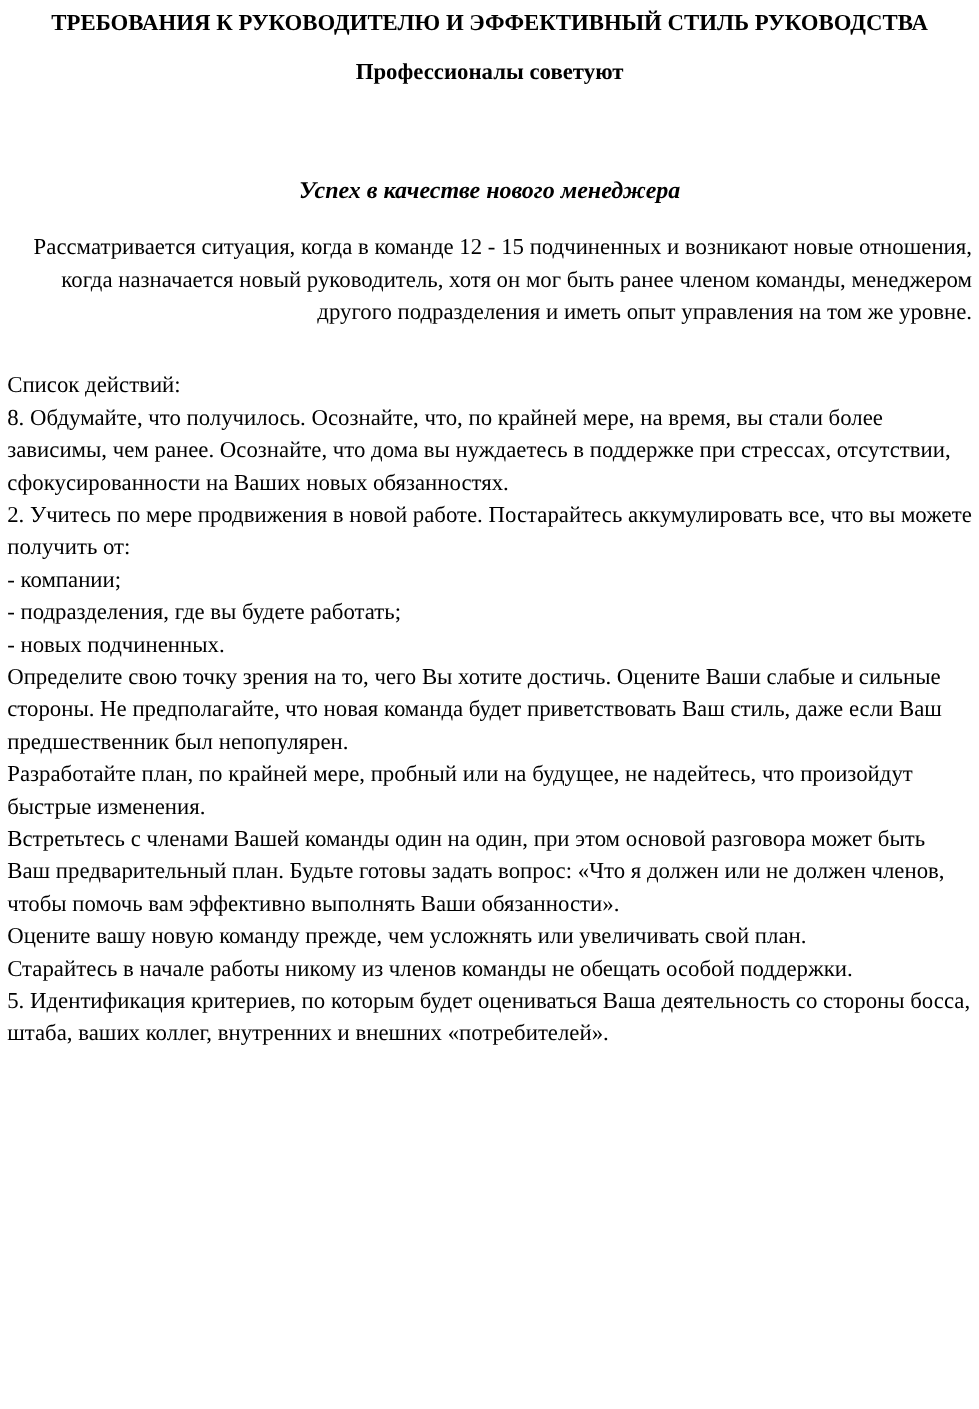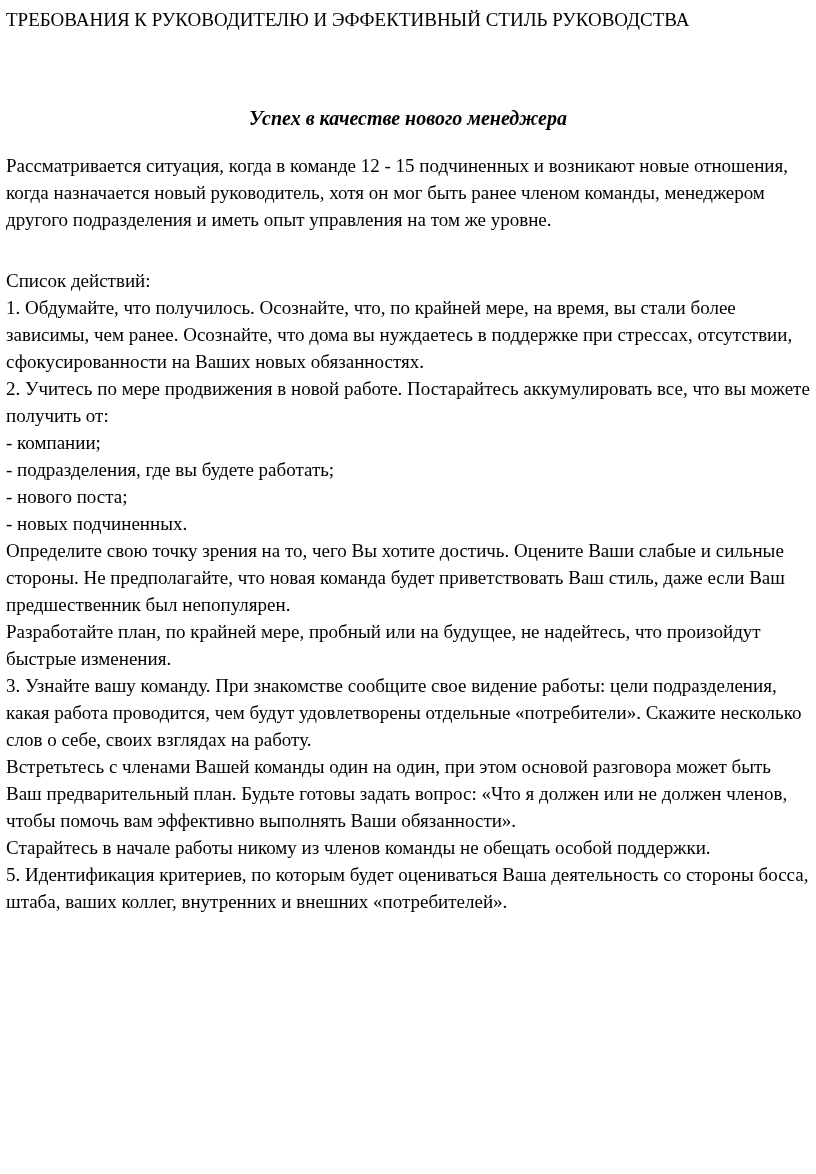--- a/index.html
+++ b/index.html
@@ -17,21 +17,22 @@
     color: #000000;
     font-family: "Liberation Serif", "DejaVu Serif", serif;
     font-size: 19px;
     line-height: 27px;
     padding: 4px 6px 0 6px;
     overflow: hidden;
     text-align: left;
   }
   .doc-title {
     font-size: 19px;
-    font-weight: normal;
+    font-weight: bold;
+    text-align: center;
     margin: 2px 0 12px 0;
   }
   .doc-subtitle {
     font-size: 19px;
     font-weight: bold;
     text-align: center;
     margin: 14px 0 0 0;
   }
   .section-heading {
     font-size: 20px;
@@ -41,49 +42,50 @@
     margin: 0;
   }
   .section-heading.first {
     margin-top: 72px;
   }
   .section-heading.second {
     margin-top: 19px;
   }
   .intro-par {
     margin: 20px 0 0 0;
+    text-align: right;
   }
   .list-head {
     margin: 34px 0 0 0;
   }
   .body-par {
     margin: 0;
   }
 </style>
 </head>
 <body>
 
 <div class="page">
 
   <h1 class="doc-title">ТРЕБОВАНИЯ К РУКОВОДИТЕЛЮ И ЭФФЕКТИВНЫЙ СТИЛЬ РУКОВОДСТВА</h1>
 
+  <h2 class="doc-subtitle">Профессионалы советуют</h2>
 
   <h3 class="section-heading first">Успех в качестве нового менеджера</h3>
 
 
   <p class="intro-par">Рассматривается ситуация, когда в команде 12 - 15 подчиненных и возникают новые отношения, когда назначается новый руководитель, хотя он мог быть ранее членом команды, менеджером другого подразделения и иметь опыт управления на том же уровне.</p>
 
   <p class="list-head">Список действий:</p>
 
-  <p class="body-par">1. Обдумайте, что получилось. Осознайте, что, по крайней мере, на время, вы стали более зависимы, чем ранее. Осознайте, что дома вы нуждаетесь в поддержке при стрессах, отсутствии, сфокусированности на Ваших новых обязанностях.</p>
+  <p class="body-par">8. Обдумайте, что получилось. Осознайте, что, по крайней мере, на время, вы стали более зависимы, чем ранее. Осознайте, что дома вы нуждаетесь в поддержке при стрессах, отсутствии, сфокусированности на Ваших новых обязанностях.</p>
   <p class="body-par">2. Учитесь по мере продвижения в новой работе. Постарайтесь аккумулировать все, что вы можете получить от:</p>
   <p class="body-par">- компании;</p>
   <p class="body-par">- подразделения, где вы будете работать;</p>
-  <p class="body-par">- нового поста;</p>
   <p class="body-par">- новых подчиненных.</p>
   <p class="body-par">Определите свою точку зрения на то, чего Вы хотите достичь. Оцените Ваши слабые и сильные стороны. Не предполагайте, что новая команда будет приветствовать Ваш стиль, даже если Ваш предшественник был непопулярен.</p>
   <p class="body-par">Разработайте план, по крайней мере, пробный или на будущее, не надейтесь, что произойдут быстрые изменения.</p>
-  <p class="body-par">3. Узнайте вашу команду. При знакомстве сообщите свое видение работы: цели подразделения, какая работа проводится, чем будут удовлетворены отдельные «потребители». Скажите несколько слов о себе, своих взглядах на работу.</p>
   <p class="body-par">Встретьтесь с членами Вашей команды один на один, при этом основой разговора может быть Ваш предварительный план. Будьте готовы задать вопрос: «Что я должен или не должен членов, чтобы помочь вам эффективно выполнять Ваши обязанности».</p>
+  <p class="body-par">Оцените вашу новую команду прежде, чем усложнять или увеличивать свой план.</p>
   <p class="body-par">Старайтесь в начале работы никому из членов команды не обещать особой поддержки.</p>
   <p class="body-par">5. Идентификация критериев, по которым будет оцениваться Ваша деятельность со стороны босса, штаба, ваших коллег, внутренних и внешних «потребителей».</p>
 
 </div>
 
 </body></html>

